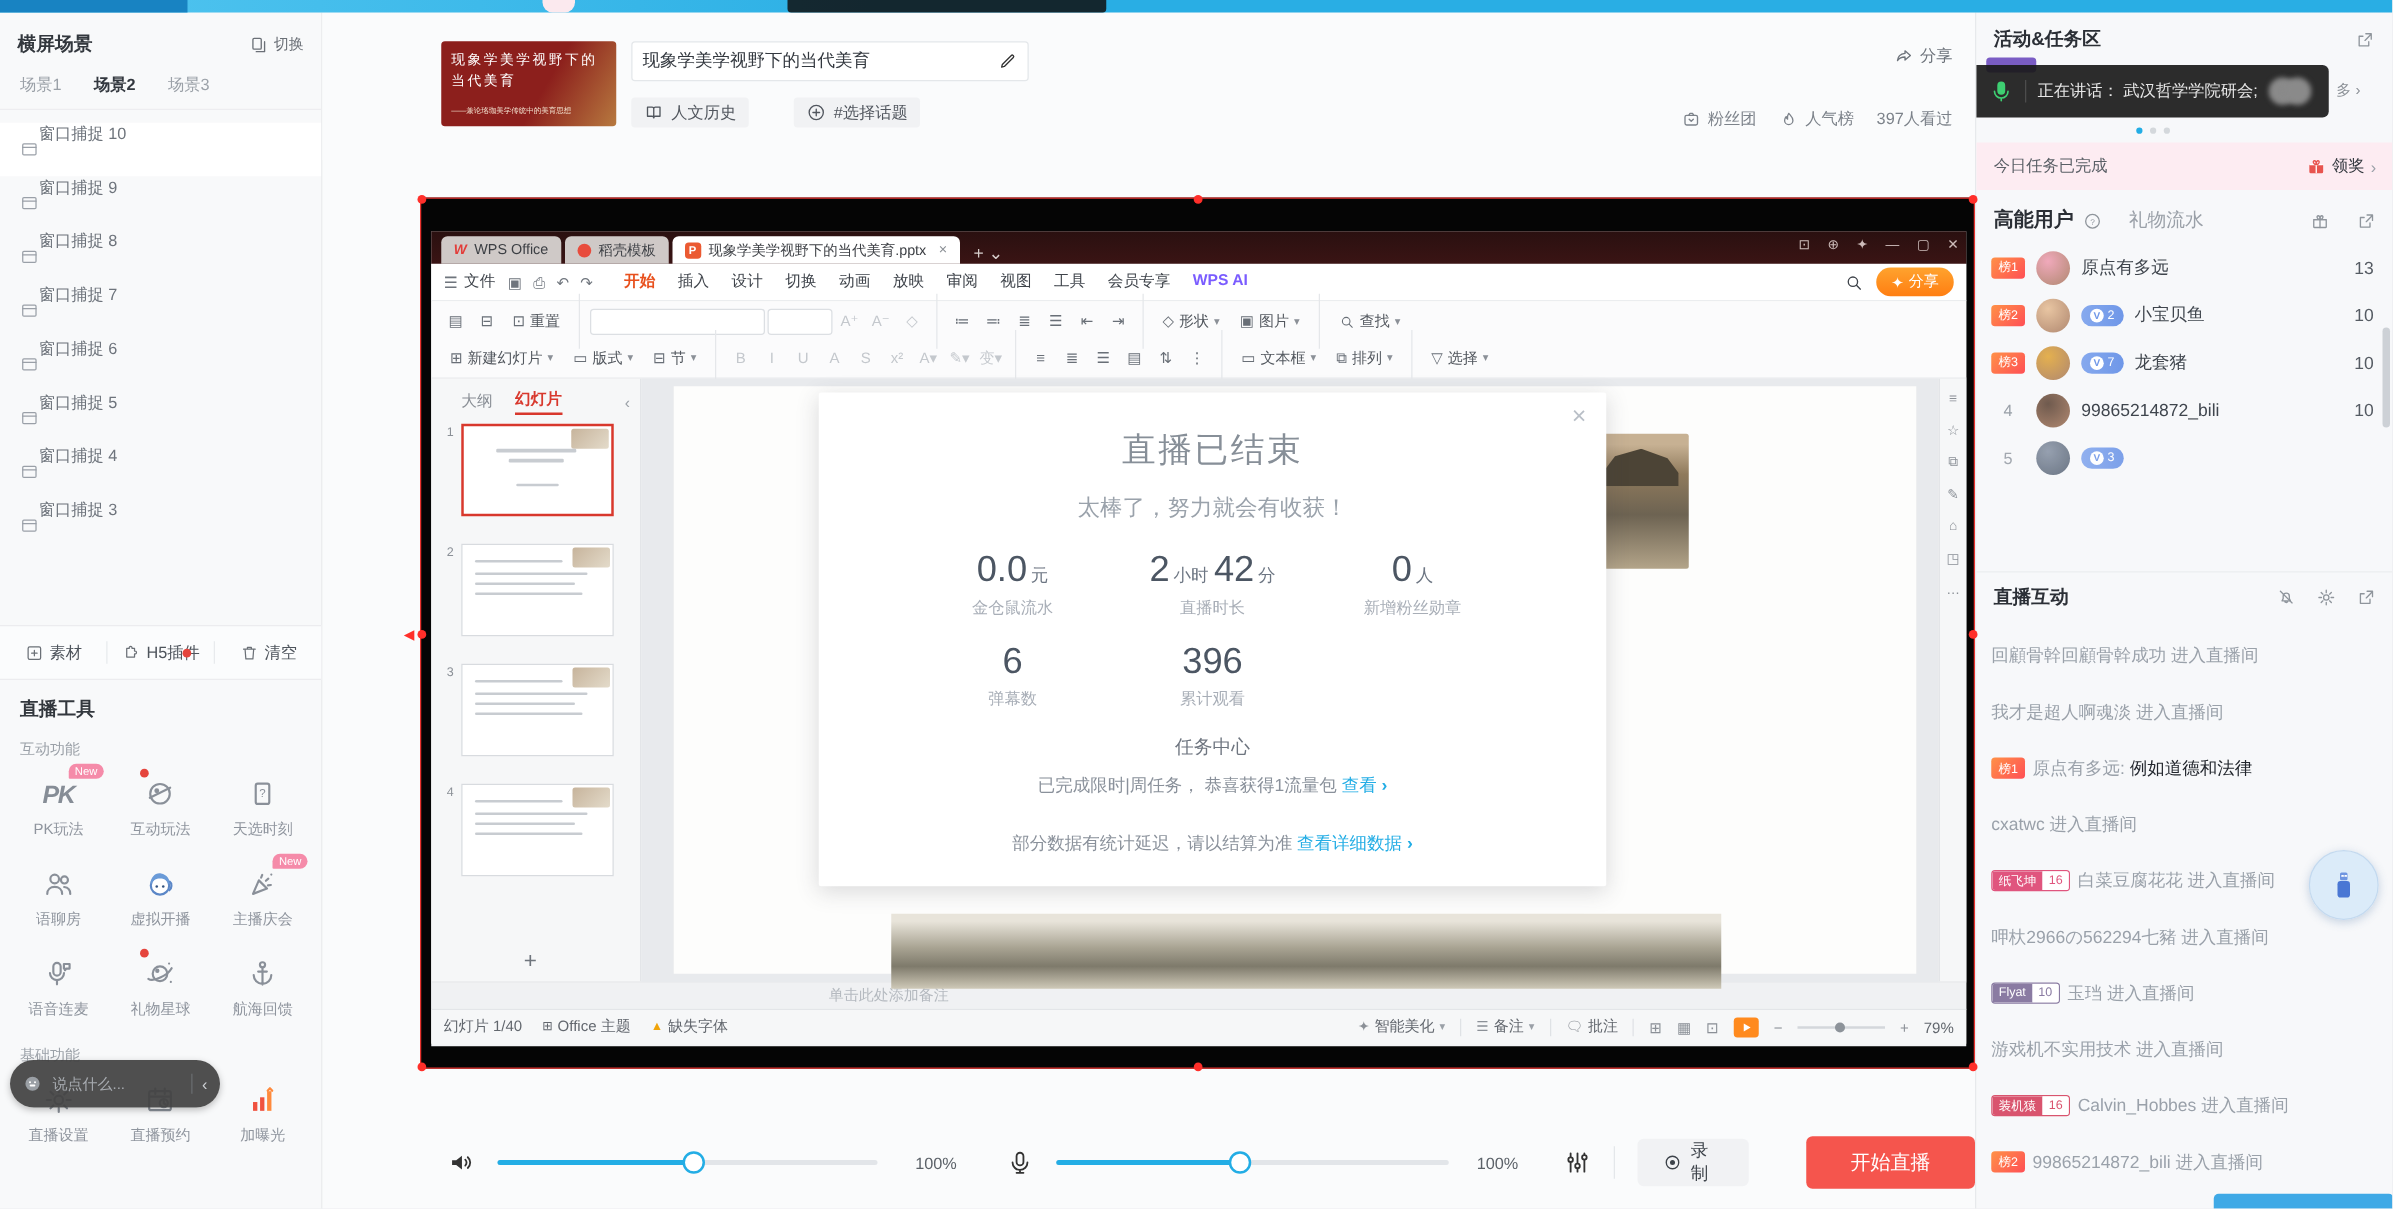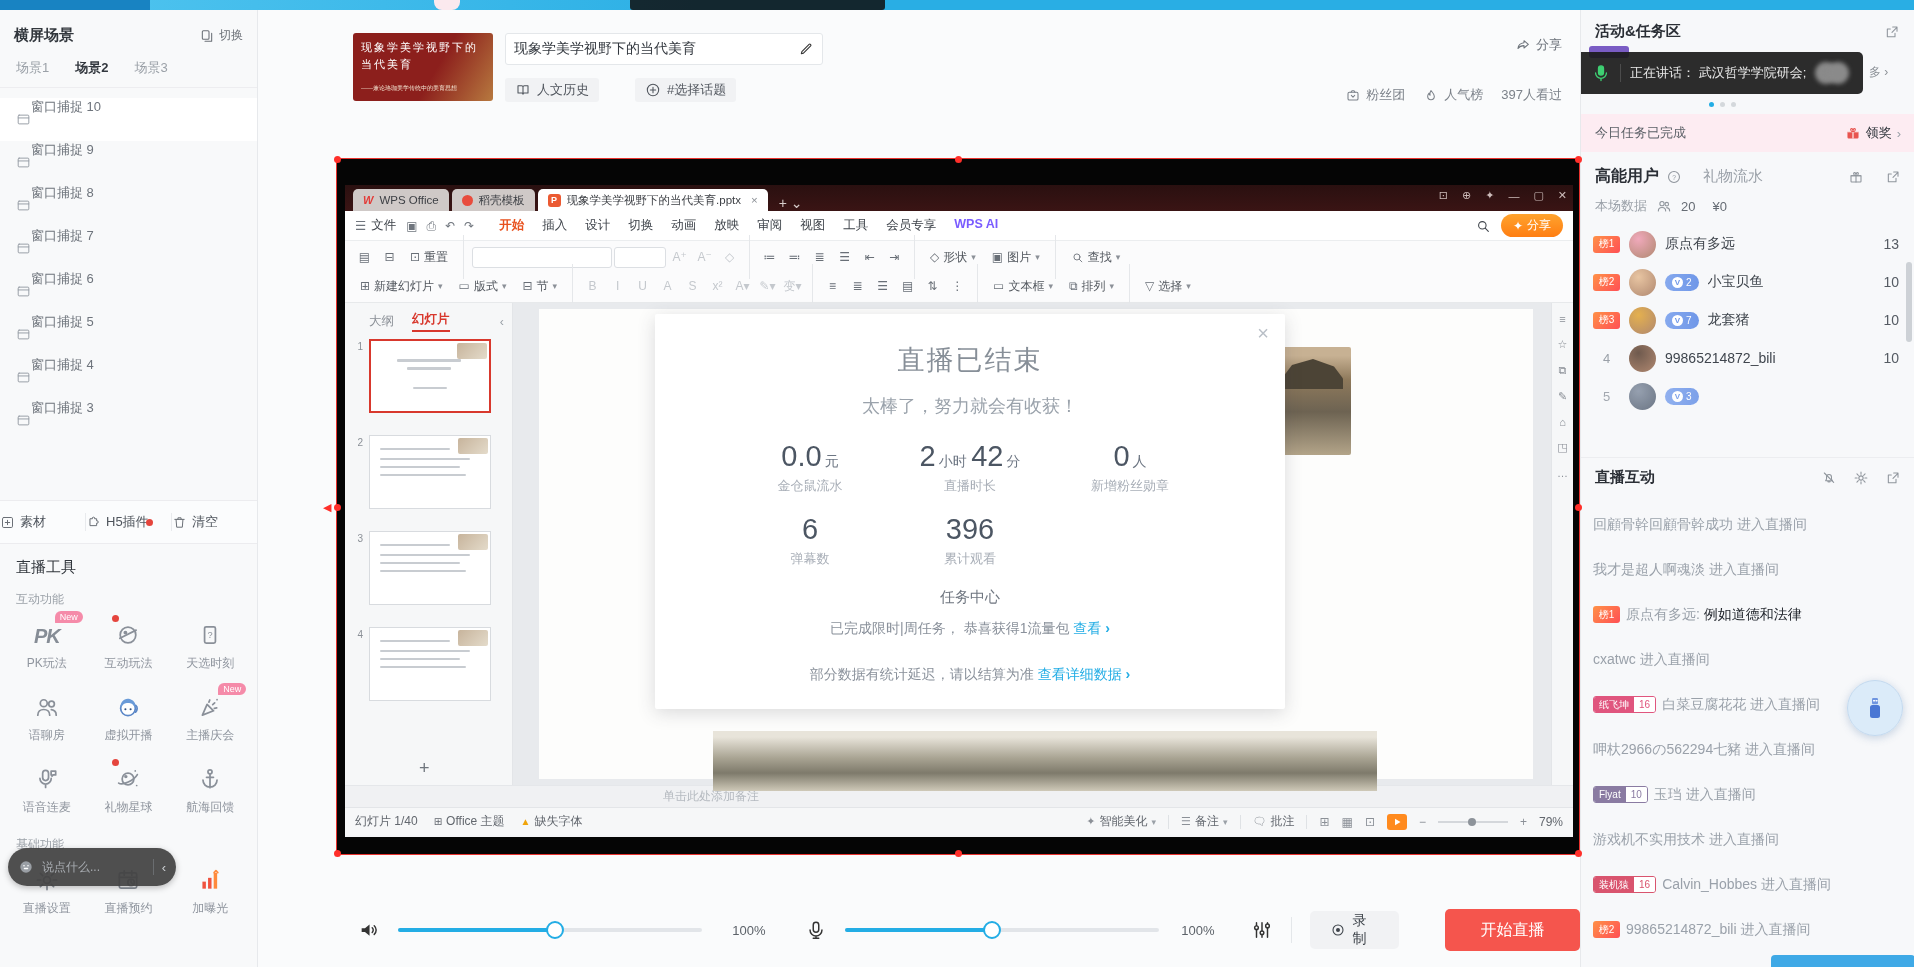--- a/index.html
+++ b/index.html
@@ -19,25 +19,25 @@
 .sb-head{display:flex;align-items:center;justify-content:space-between;padding:16px 14px 10px}
 .sb-title{font-size:15px;font-weight:bold;color:#32373d}
 .sb-switch{display:flex;align-items:center;gap:4px;font-size:12px;color:#6b7077;cursor:pointer}
 .scene-tabs{display:flex;gap:26px;padding:4px 16px 10px;border-bottom:1px solid #ededf0}
 .scene-tab{font-size:13px;color:#9ba1a8;cursor:pointer}
 .scene-tab.on{color:#33383f;font-weight:bold}
 #caplist{position:absolute;left:0;top:88px;width:257px;height:412px;overflow:hidden}
 .cap{display:flex;height:43px;padding:0 16px;font-size:13px;color:#6e747c}
 .cap.sel{background:#ffffff}
 .sb-actions{position:absolute;left:0;top:490px;width:257px;height:44px;background:#fbfcfd;border-top:1px solid #ececef;border-bottom:1px solid #ececef;display:flex;align-items:center;z-index:5}
-.sb-act{flex:1;display:flex;align-items:center;gap:5px;font-size:13px;color:#4e545c;position:relative;cursor:pointer}
+.sb-act{flex:1;display:flex;align-items:center;justify-content:center;gap:5px;font-size:13px;color:#4e545c;position:relative;cursor:pointer}
 .sb-act+.sb-act{border-left:1px solid #e8eaed}
 .reddot{width:7px;height:7px;border-radius:50%;background:#e5453d;position:absolute}
 .sb-act .reddot{right:18px;top:6px}
-.sb-sec{padding:0 16px;font-size:15px;font-weight:normal;color:#32373d}
+.sb-sec{padding:0 16px;font-size:15px;font-weight:bold;color:#32373d}
 .sb-sub{padding:0 16px;font-size:12px;color:#9ba1a8}
 .tool-grid{display:grid;grid-template-columns:1fr 1fr 1fr;row-gap:18px;padding:10px 6px 0}
 .tool{display:flex;flex-direction:column;align-items:center;gap:7px;cursor:pointer;position:relative}
 .tool .tic{height:30px;color:#8a9099;display:flex;align-items:flex-end}
 .tool .tlabel{font-size:12px;color:#8f959e}
 .badge-new{position:absolute;top:-7px;left:50%;margin-left:8px;background:#f58ba9;color:#fff;font-size:9px;padding:1px 5px;border-radius:7px 7px 7px 1px}
 .tool .reddot{left:50%;margin-left:-16px;top:-3px}
 .pkicon{font-size:20px;font-weight:bold;font-style:italic;color:#868d96;letter-spacing:-1px}
 
 #danmu{left:8px;top:838px;width:168px;height:38px;background:rgba(66,66,66,.93);border-radius:19px;display:flex;align-items:center;padding:0 10px;gap:8px;z-index:20;box-shadow:0 2px 6px rgba(0,0,0,.25)}
@@ -987,33 +987,20 @@
               <rect x="4.5" y="10" width="15" height="9.5" rx="1"></rect>
               <path d="M4.5 10h15M12 10v9.5M12 10c-3.5 0-4.8-4.6-2-4.6 1.8 0 2 3.1 2 4.6 0-1.5.2-4.6 2-4.6 2.8 0 1.5 4.6-2 4.6"></path>
             </svg>
           </span>
         <span class="ic" style="color: rgb(143, 149, 156);">
             <svg width="16" height="16" viewBox="0 0 24 24" fill="none" stroke="currentColor" stroke-width="1.6" stroke-linecap="round" stroke-linejoin="round">
               <path d="M9.5 7.5H5v11.5h11.5V14M13 4.5h6.5V11M19 5.5l-7 7"></path>
             </svg>
           </span>
       </div>
-      <div class="stats">
-        <span>本场数据</span>
-        <span class="ic" style="color: rgb(143, 149, 156);">
-            <svg width="16" height="16" viewBox="0 0 24 24" fill="none" stroke="currentColor" stroke-width="1.6" stroke-linecap="round" stroke-linejoin="round">
-              <circle cx="9" cy="8.5" r="3.2"></circle>
-              <path d="M3.5 19.5c0-3.2 2.4-5.2 5.5-5.2s5.5 2 5.5 5.2"></path>
-              <circle cx="16.2" cy="9.2" r="2.6"></circle>
-              <path d="M16 14.4c2.7.3 4.5 2.2 4.5 5.1"></path>
-            </svg>
-          </span>
-          <b>20</b>
-        <b style="margin-left:8px">¥0</b>
-      </div>
       <div id="prows">
           <div class="prow">
    <span class="rankb">榜1</span>
    <span class="pav" style="background:radial-gradient(circle at 35% 30%, #f0a9bb, #b08870)"></span>
 
    <span class="pname ell">原点有多远</span>
    <span class="pscore">13</span>
           </div>
           <div class="prow">
    <span class="rankb">榜2</span>

